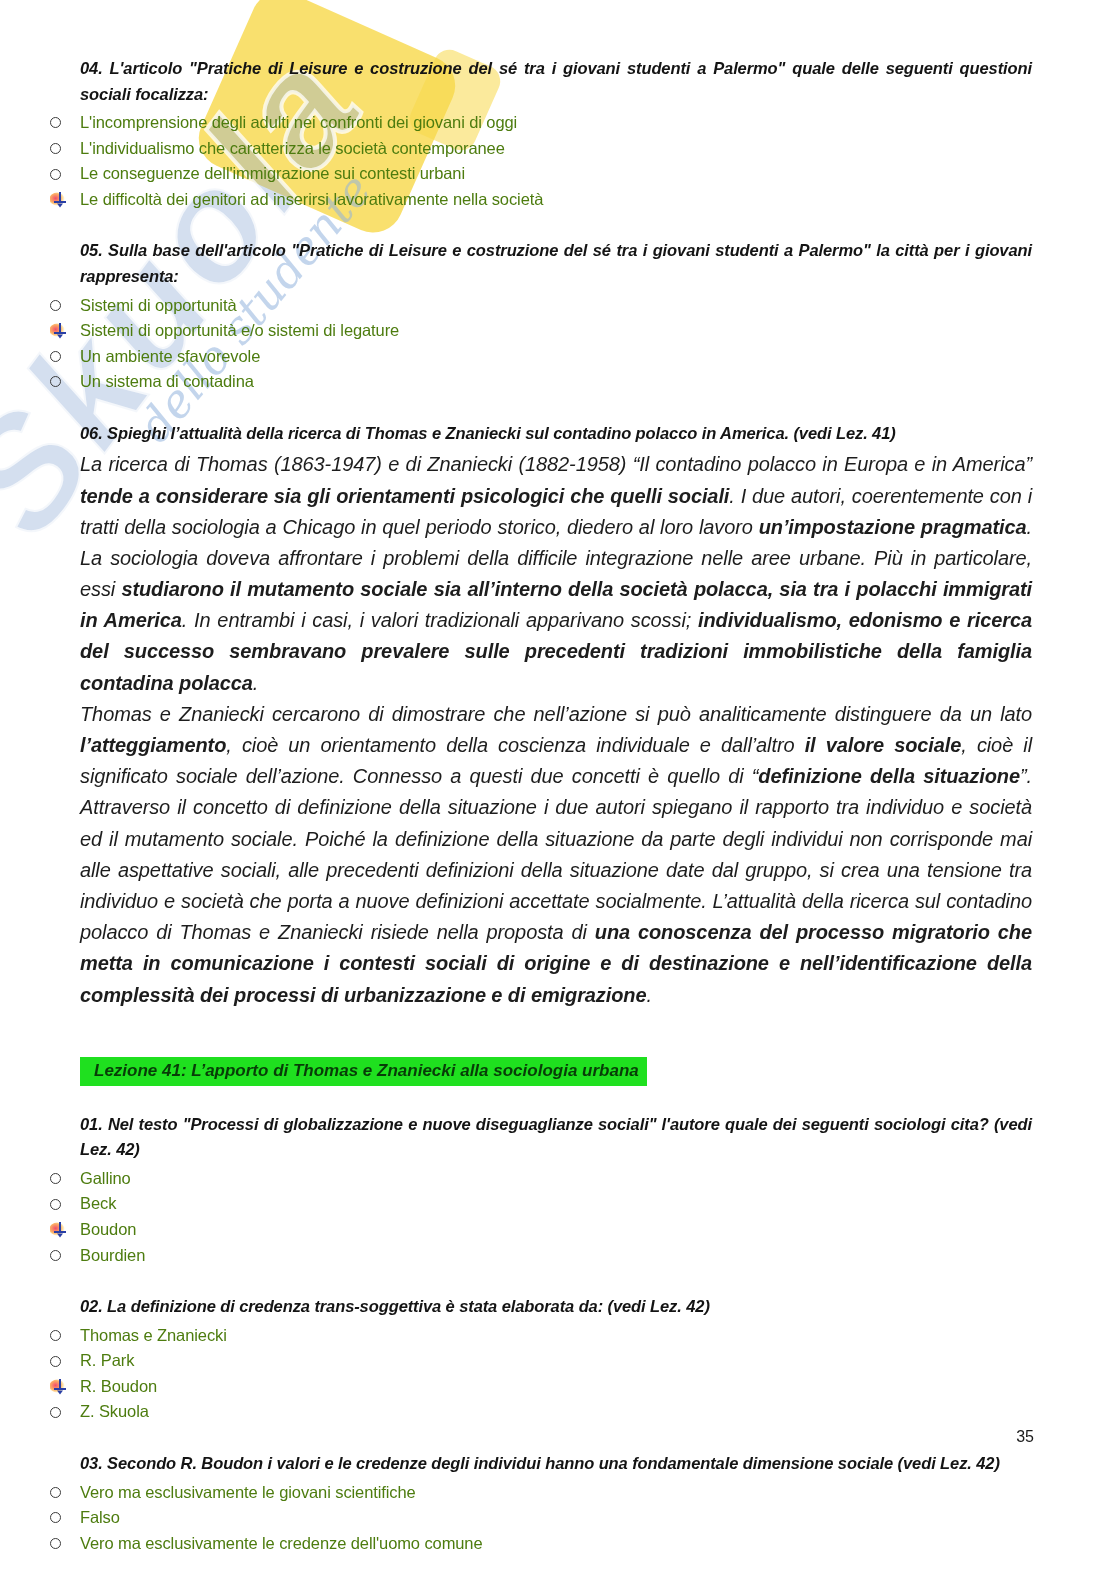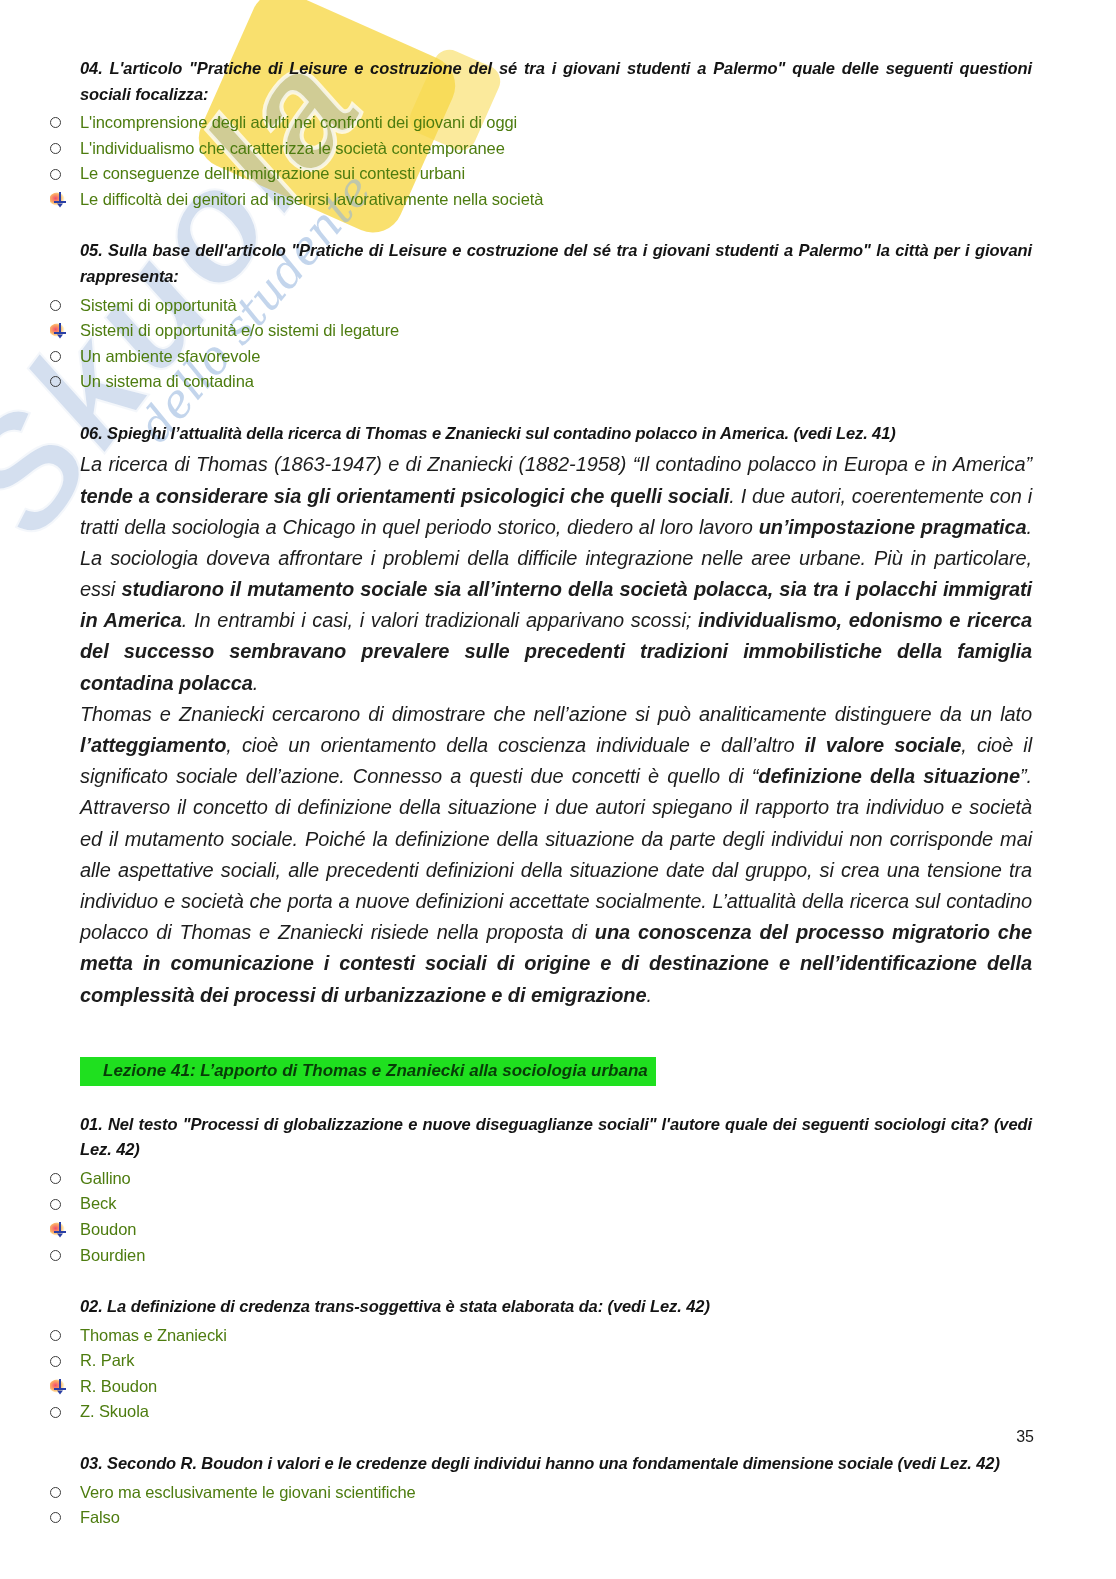--- a/index.html
+++ b/index.html
@@ -68,21 +68,21 @@
   }
   .answer{
     margin:0 0 0 32px;
     font-size:20px;font-style:italic;color:#1d1d1d;
     line-height:1.56;text-align:justify;letter-spacing:-0.1px;
   }
   .answer b{font-weight:bold;}
   .section-heading{
     display:inline-block;
     margin:20px 0 26px 32px;
-    padding:3px 8px 4px 23px;
+    padding:3px 8px 4px 14px;
     background:#1fe01f;
     color:#083c08;
     font-size:17px;font-weight:bold;font-style:italic;
     line-height:1.3;
   }
   .page-number{
     position:absolute;z-index:1;
     right:82px;top:1428px;
     font-size:16px;color:#1a1a1a;
   }
@@ -261,18 +261,24 @@
             <span class="circle-icon"></span>
           </span>
         <span class="opt-label">Vero ma esclusivamente le giovani scientifiche</span>
       </div>
       <div class="opt">
         <span class="opt-bullet">
             <span class="circle-icon"></span>
           </span>
         <span class="opt-label">Falso</span>
       </div>
+      <div class="opt">
+        <span class="opt-bullet">
+            <span class="circle-icon"></span>
+          </span>
+        <span class="opt-label">Vero ma esclusivamente le credenze dell'uomo comune</span>
+      </div>
     </section>
 
   </div>
 
   <div class="page-number">35</div>
 </div>
 
 </body></html>

